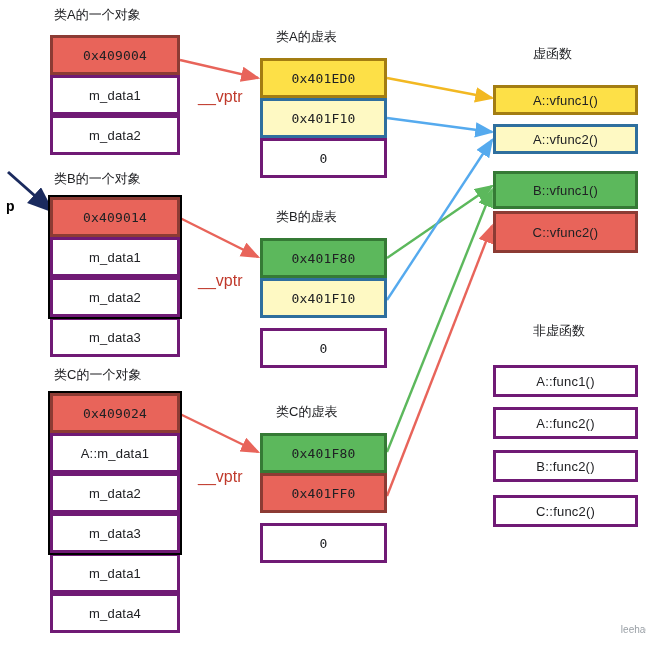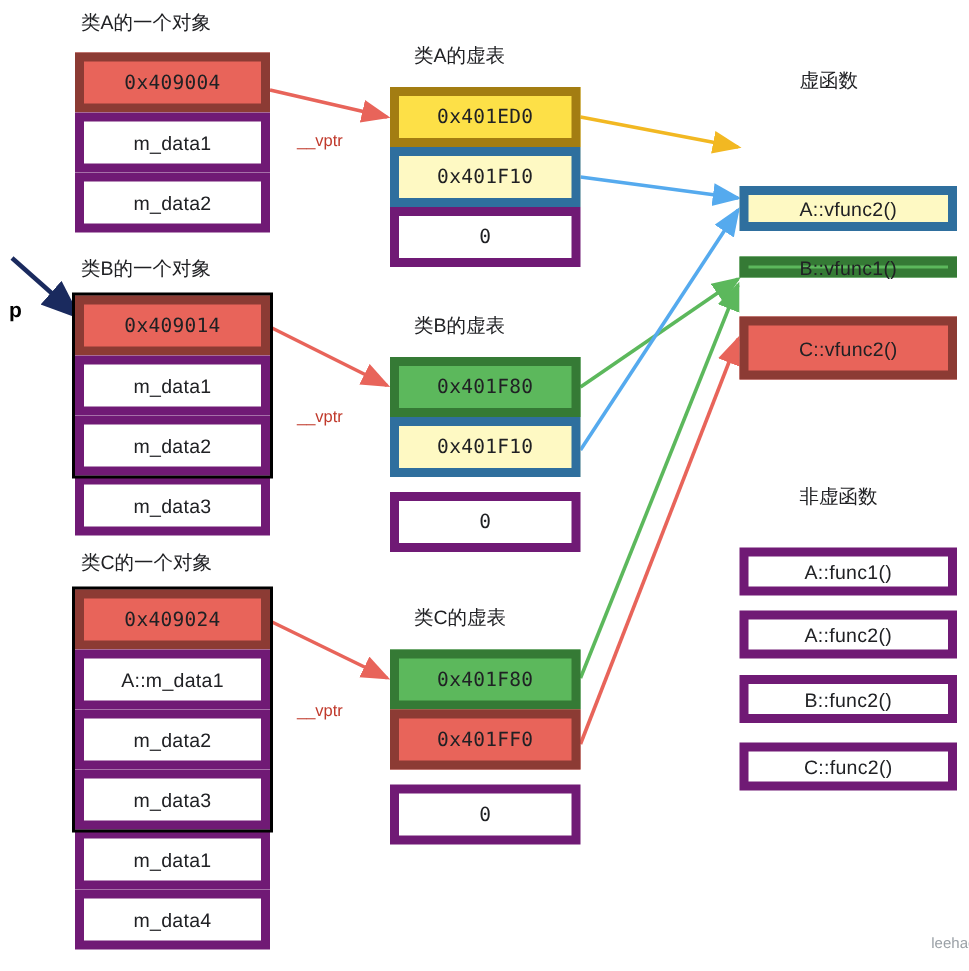--- a/index.html
+++ b/index.html
@@ -24,21 +24,21 @@
     position: absolute;
     left: 0;
     top: 0;
     width: 646px;
     height: 647px;
     pointer-events: none;
   }
   .cell {
     position: absolute;
     box-sizing: border-box;
-    border: 6px solid #701a75;
+    border: 3px solid #701a75;
     background: #ffffff;
     color: #202124;
     font-size: 13px;
     display: flex;
     align-items: center;
     justify-content: center;
     letter-spacing: 0.2px;
   }
   .cell.red    { background: #e8645a; color: #202124; border-color: #8c3b34; }
   .cell.yellow { background: #fde047; color: #202124; border-color: #a37d12; }
@@ -50,21 +50,21 @@
     font-size: 13px;
   }
   .title {
     position: absolute;
     font-size: 13px;
     color: #202124;
     white-space: nowrap;
   }
   .vptr-label {
     position: absolute;
-    font-size: 11px;
+    font-size: 16px;
     color: #c0392b;
     font-family: "Liberation Sans", sans-serif;
     white-space: nowrap;
   }
   .p-label {
     position: absolute;
     font-size: 14px;
     font-weight: bold;
     color: #000000;
   }
@@ -167,22 +167,23 @@
   <div class="cell mono" style="left:260px; top:138px; width:127px; height:40px;">0</div>
 
   <div class="cell green mono" style="left:260px; top:238px; width:127px; height:40px;">0x401F80</div>
   <div class="cell blue mono" style="left:260px; top:278px; width:127px; height:40px;">0x401F10</div>
   <div class="cell mono" style="left:260px; top:328px; width:127px; height:40px;">0</div>
 
   <div class="cell green mono" style="left:260px; top:433px; width:127px; height:40px;">0x401F80</div>
   <div class="cell redf mono" style="left:260px; top:473px; width:127px; height:40px;">0x401FF0</div>
   <div class="cell mono" style="left:260px; top:523px; width:127px; height:40px;">0</div>
 
+  <div class="cell yellow" style="left:493px; top:85px; width:145px; height:30px;">A::vfunc1()</div>
   <div class="cell blue" style="left:493px; top:124px; width:145px; height:30px;">A::vfunc2()</div>
-  <div class="cell green" style="left:493px; top:171px; width:145px; height:14px;">B::vfunc1()</div>
+  <div class="cell green" style="left:493px; top:171px; width:145px; height:38px;">B::vfunc1()</div>
   <div class="cell redf" style="left:493px; top:211px; width:145px; height:42px;">C::vfunc2()</div>
 
   <div class="cell" style="left:493px; top:365px; width:145px; height:32px;">A::func1()</div>
   <div class="cell" style="left:493px; top:407px; width:145px; height:32px;">A::func2()</div>
   <div class="cell" style="left:493px; top:450px; width:145px; height:32px;">B::func2()</div>
   <div class="cell" style="left:493px; top:495px; width:145px; height:32px;">C::func2()</div>
 
   <div class="watermark">leehac.me</div>
 
 </div>

